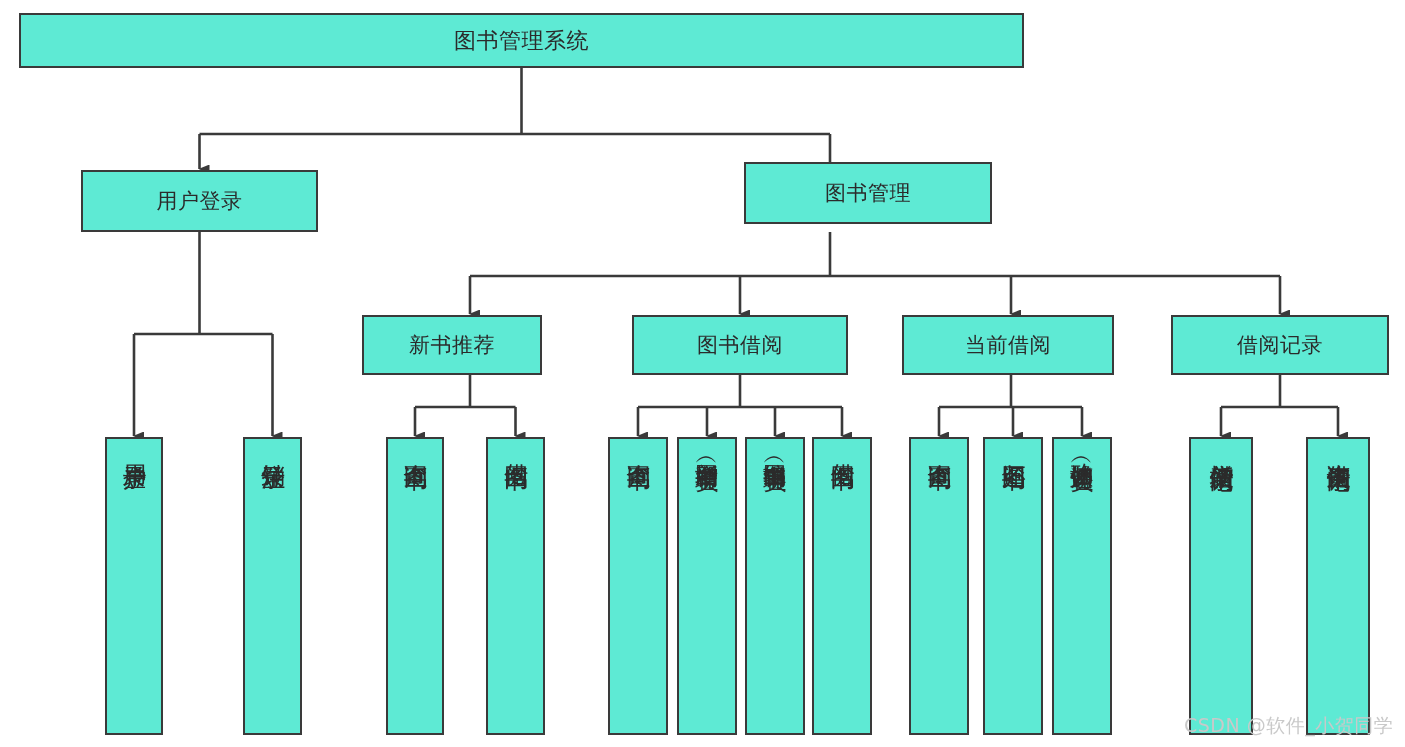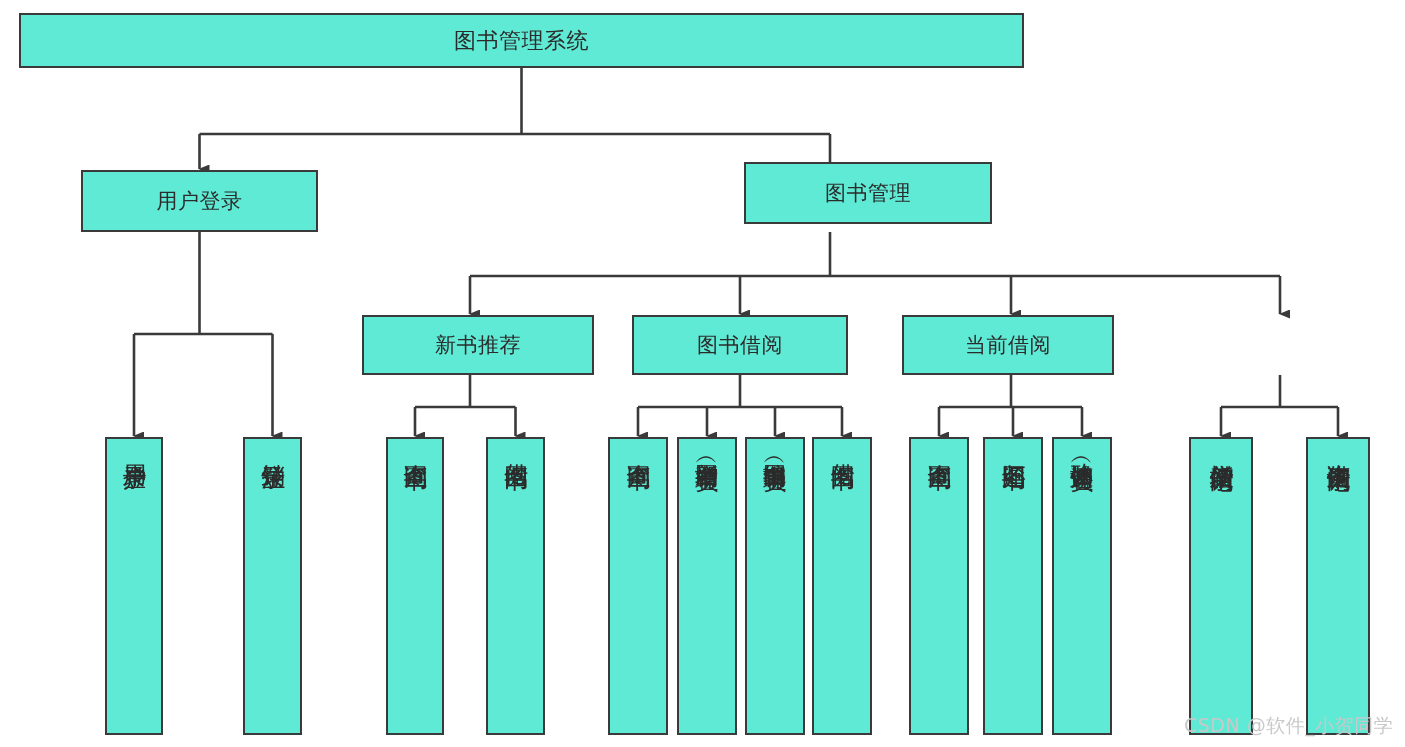--- a/index.html
+++ b/index.html
@@ -123,28 +123,31 @@
     <span class="lbl">图书管理系统</span>
   </div>
 
   <div class="node horiz" style="left: 81px; top: 170px; width: 237px; height: 62px;">
     <span class="lbl">用户登录</span>
   </div>
   <div class="node horiz" style="left: 712px; top: 162px; width: 248px; height: 62px; margin-left: 32px;">
     <span class="lbl">图书管理</span>
   </div>
 
-  <div class="node horiz" style="left: 362px; top: 315px; width: 232px; height: 60px;">
+  <div class="node horiz" style="left: 362px; top: 315px; width: 180px; height: 60px;">
     <span class="lbl">新书推荐</span>
   </div>
   <div class="node horiz" style="left: 632px; top: 315px; width: 216px; height: 60px;">
     <span class="lbl">图书借阅</span>
   </div>
   <div class="node horiz" style="left: 902px; top: 315px; width: 212px; height: 60px;">
     <span class="lbl">当前借阅</span>
+  </div>
+  <div class="node horiz" style="left: 1171px; top: 315px; width: 218px; height: 60px;">
+    <span class="lbl">借阅记录</span>
   </div>
 
   <div class="node vert" style="left: 105px; top: 437px; width: 58px; height: 298px;">
     <span class="lbl">用户登录</span>
   </div>
   <div class="node vert" style="left: 243px; top: 437px; width: 59px; height: 298px;">
     <span class="lbl">注销登录</span>
   </div>
 
   <div class="node vert" style="left: 386px; top: 437px; width: 58px; height: 298px;">

